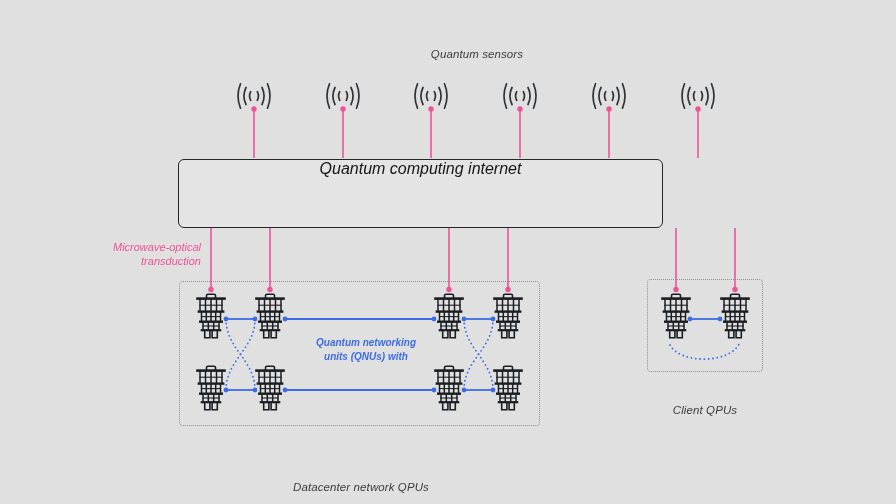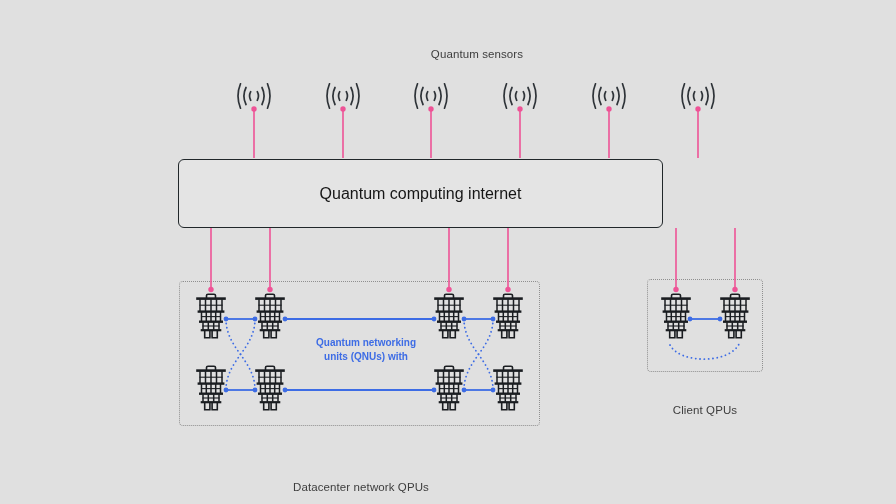--- a/index.html
+++ b/index.html
@@ -2,27 +2,27 @@
 <html style="--bg: #e0e0e0; --magenta: #ee5396; --blue: #3d6ce5; --ink: #1a1d21; --label: #3d3d3d; --box-fill: #e4e4e4; --box-border: #21272a; --dashed: #8f8f8f;"><head>
 <meta charset="utf-8">
 <style>
   :root{
     --bg:#e0e0e0; --magenta:#ee5396; --blue:#3d6ce5; --ink:#1a1d21;
     --label:#3d3d3d; --box-fill:#e4e4e4; --box-border:#21272a; --dashed:#8f8f8f;
   }
   html,body{margin:0;padding:0;background:var(--bg);}
   body{font-family:"Liberation Sans", sans-serif;}
   .stage{position:relative;width:896px;height:504px;background:var(--bg);overflow:hidden;}
-  .abs{position:absolute;}
+  .abs{position:absolute;font-style:italic;}
   .lbl{color:var(--label);font-size:11.5px;letter-spacing:.1px;}
   .center{text-align:center;}
   .internet-box{
     left:178px;top:159px;width:485px;height:69px;background:var(--box-fill);
     border:1.6px solid var(--box-border);border-radius:6px;
-    display:flex;align-items:center;justify-content:center;box-sizing:border-box;
+    display:flex;justify-content:center;box-sizing:border-box;
   }
   .internet-box span{font-size:16px;color:#161616;}
   .dashed-box{border:1px dotted var(--dashed);border-radius:4px;box-sizing:border-box;}
   .dc-box{left:179px;top:281px;width:361px;height:145px;}
   .client-box{left:647px;top:279px;width:116px;height:93px;}
   .pink-lbl{left:80px;top:241px;width:121px;text-align:right;color:var(--magenta);
     font-size:11px;line-height:13.5px;}
   .qnu-lbl{left:286px;top:336px;width:160px;text-align:center;color:var(--blue);
     font-size:10px;line-height:13.5px;font-weight:bold;}
   .sensors-lbl{left:377px;top:48px;width:200px;}
@@ -92,20 +92,24 @@
       <use href="#sym-sensor" xlink:href="#sym-sensor"></use>
     </svg>
   <svg class="icon" width="38" height="26" style="left:679px;top:83px">
       <use href="#sym-sensor" xlink:href="#sym-sensor"></use>
     </svg>
 
   <div class="abs internet-box">
     <span>Quantum computing internet</span>
   </div>
 
+  <div class="abs pink-lbl">
+    <span style="display:block">Microwave-optical</span>
+    <span style="display:block">transduction</span>
+  </div>
 
   <div class="abs dashed-box dc-box"></div>
   <div class="abs lbl center dc-lbl">Datacenter network QPUs</div>
 
   <div class="abs dashed-box client-box"></div>
   <div class="abs lbl center client-lbl">Client QPUs</div>
 
   <div class="abs qnu-lbl">
     <span style="display:block">Quantum networking</span>
     <span style="display:block">units (QNUs) with</span>

